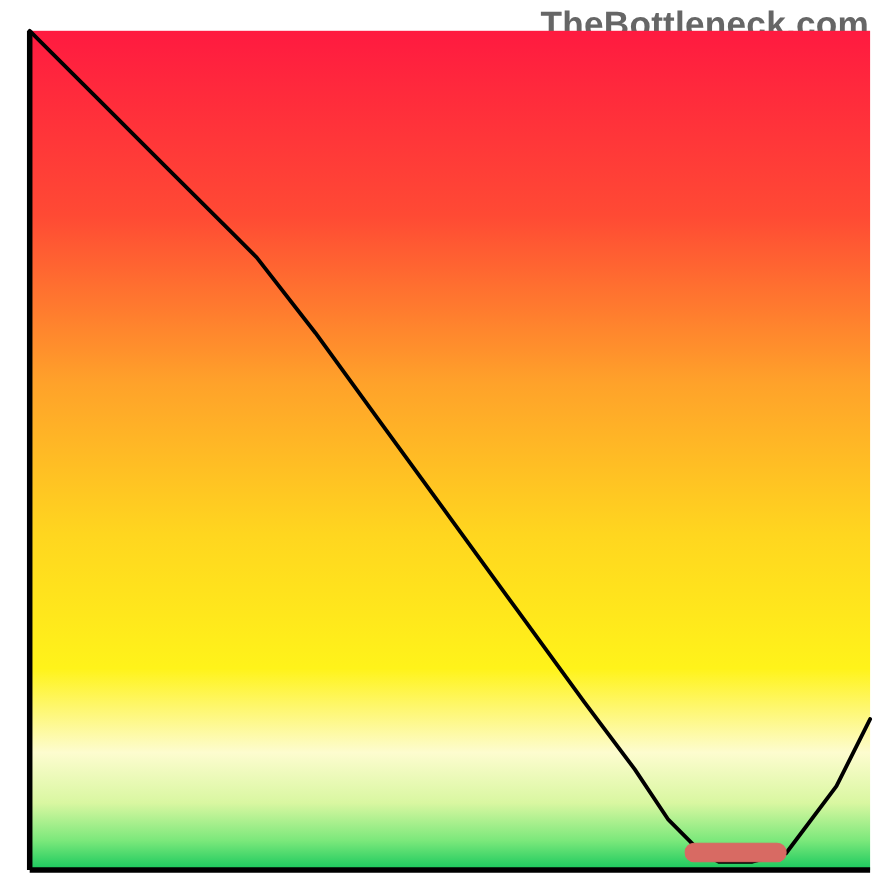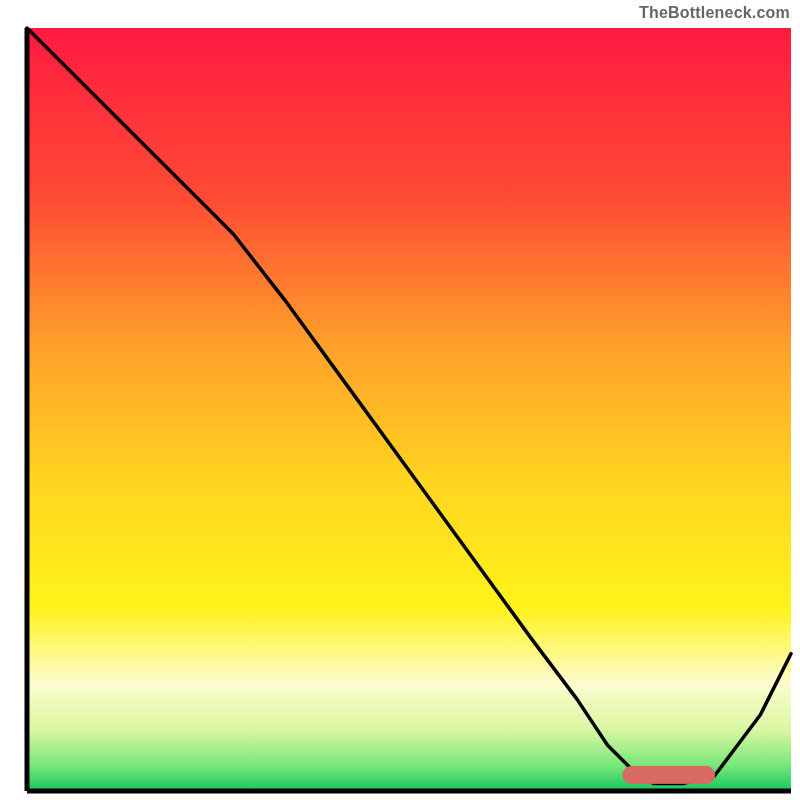--- a/index.html
+++ b/index.html
@@ -13,21 +13,21 @@
   }
   .wrap {
     position: relative;
     width: 800px;
     height: 800px;
   }
   .watermark {
     position: absolute;
     top: 4px;
     right: 10px;
-    font-size: 16px;
+    font-size: 32px;
     font-weight: 600;
     color: #666666;
     letter-spacing: 0.2px;
     user-select: none;
   }
   svg.plot {
     position: absolute;
     left: 0;
     top: 0;
   }

